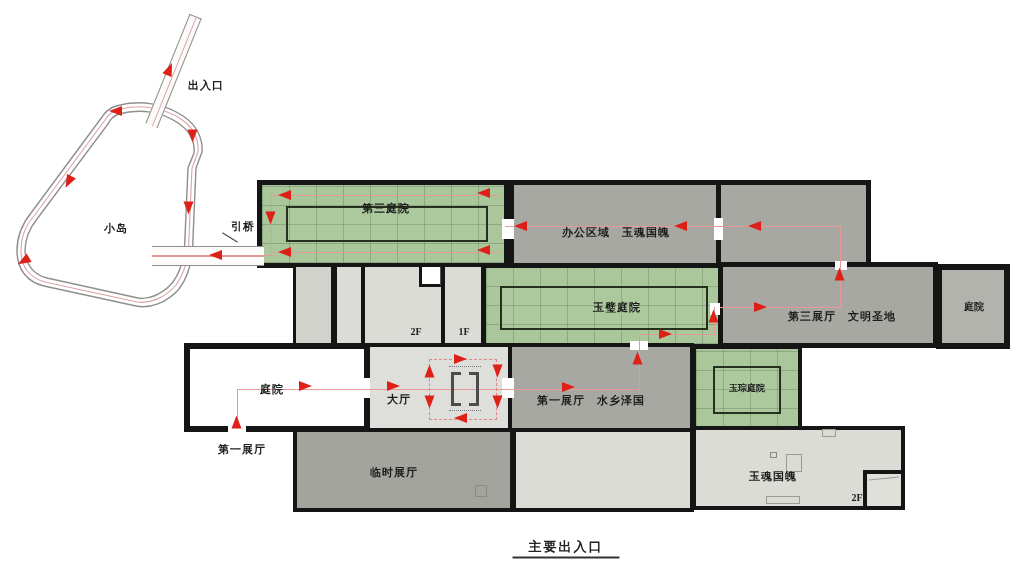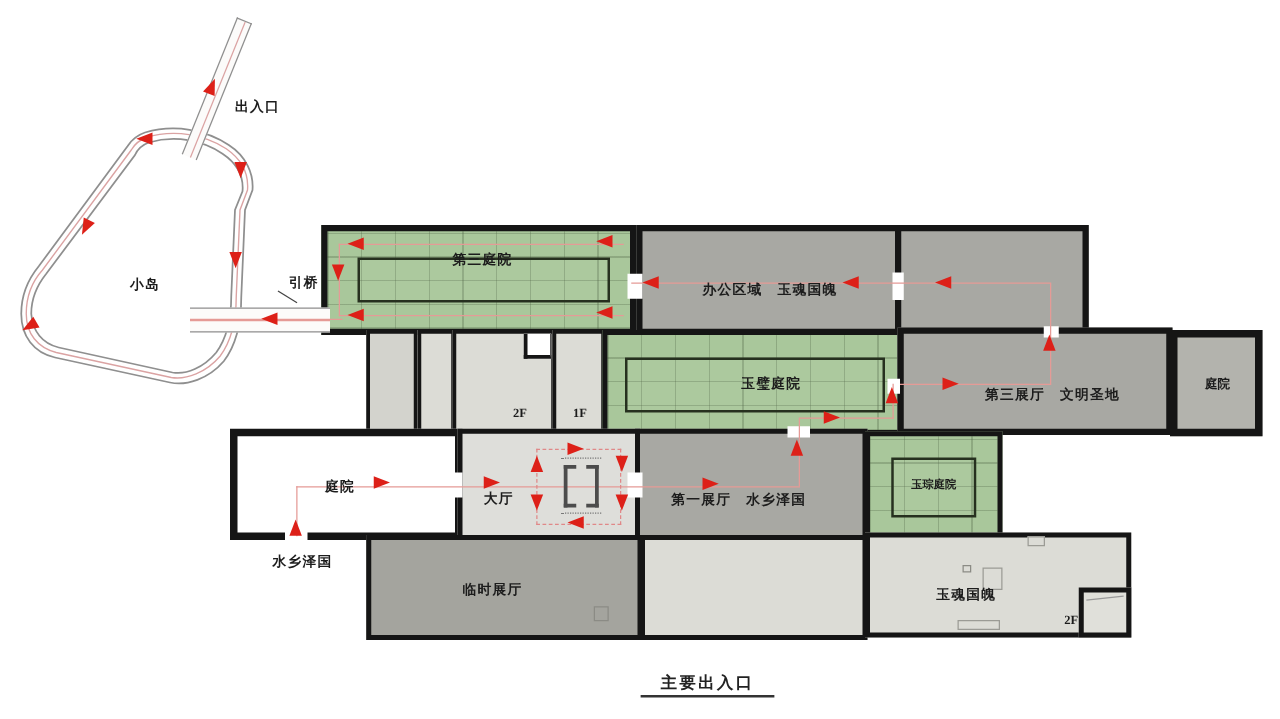--- a/index.html
+++ b/index.html
@@ -63,21 +63,21 @@
               border-top:1.5px solid #8f8f8f;border-bottom:1.5px solid #8f8f8f;box-sizing:border-box;z-index:4;">
     <div style="position:absolute;left:0;top:9px;width:100%;height:1px;background:var(--route-pink);"></div>
   </div>
 
   <div style="position:absolute;left:221px;top:237px;width:18px;height:0;border-top:1.2px solid #444;
               transform:rotate(32deg);z-index:5;"></div>
 
   <span class="lbl" style="left:116px;top:228px;text-align:right;">小岛</span>
   <span class="lbl" style="left:206px;top:85px;">出入口</span>
   <span class="lbl" style="left:243px;top:226px;">引桥</span>
-  <span class="lbl" style="left:242px;top:449px;">水乡泽国</span>
+  <span class="lbl" style="left:242px;top:449px;">第一展厅</span>
 
   <div class="room green" style="left:257px;top:180px;width:252px;height:88px;border-width:5px;">
     <div class="inner-rect" style="left:24px;top:21px;width:202px;height:36px;"></div>
   </div>
   <div class="room" style="left:509px;top:180px;width:212px;height:88px;border-width:5px;background:var(--hall-gray);"></div>
   <div class="room" style="left:716px;top:180px;width:155px;height:88px;border-width:5px;background:var(--hall-gray);"></div>
 
   <div class="room" style="left:293px;top:264px;width:41px;height:84px;border-width:3px;background:#d3d3cd;"></div>
   <div class="room" style="left:334px;top:264px;width:30px;height:84px;border-width:3px;background:var(--light-room-gray);"></div>
   <div class="room" style="left:362px;top:264px;width:82px;height:84px;border-width:3px;background:var(--light-room-gray);"></div>

